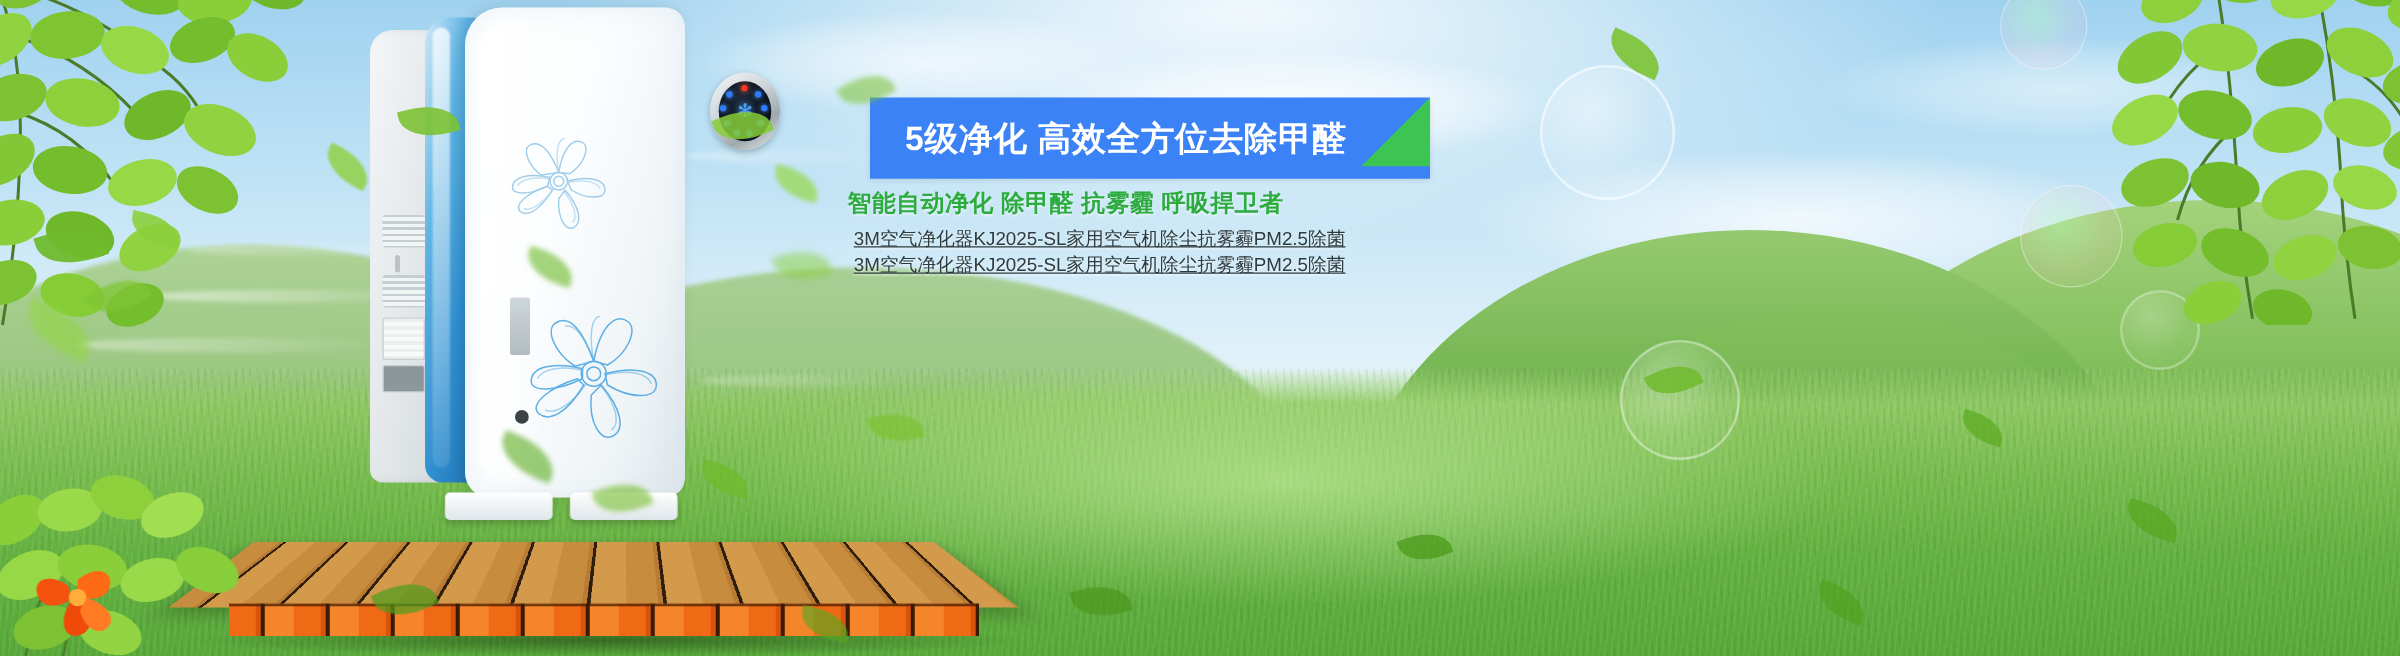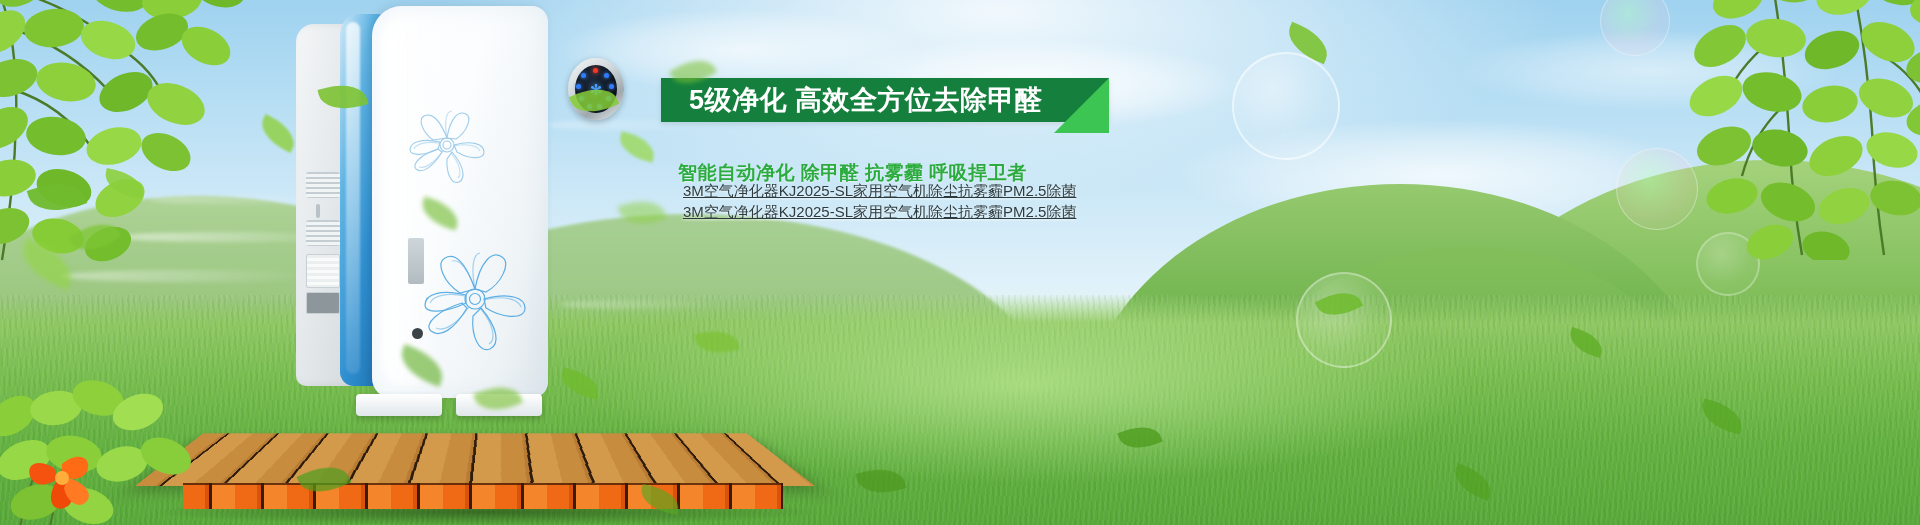--- a/index.html
+++ b/index.html
@@ -241,38 +241,38 @@
   
   .leaf {
     position:absolute;
     border-radius:0 80% 0 80%;
     pointer-events:none;
   }
   .foliage { position:absolute; pointer-events:none; }
 
   
   .headline-bar {
-    position:absolute; left:661px; top:78px; width:448px; height:44px;
-    background:#15803d;
+    position:absolute; left:696px; top:78px; width:448px; height:65px;
+    background:#3b82f6;
     display:flex; align-items:center;
     box-shadow:0 2px 5px rgba(0,0,0,.10);
   }
   .headline-bar::after {
     content:""; position:absolute; right:0; top:0;
     border-style:solid; border-width:0 0 55px 55px;
     border-color:transparent transparent #3cc552 transparent;
   }
   .headline-text {
     position:relative; z-index:2;
     margin-left:28px;
     color:#ffffff; font-size:27px; font-weight:bold;
     letter-spacing:.5px; white-space:nowrap;
   }
   .subhead {
-    position:absolute; left:678px; top:160px;
+    position:absolute; left:678px; top:150px;
     color:#2cab3e; font-size:19px; font-weight:bold;
     letter-spacing:.5px; white-space:nowrap;
     text-shadow:0 1px 2px rgba(255,255,255,.6);
     text-align:right;
   }
   .desc {
     position:absolute; left:683px;
     color:#2d3b3f; font-size:15px; white-space:nowrap;
     text-shadow:0 1px 2px rgba(255,255,255,.7);
     text-decoration:underline;

